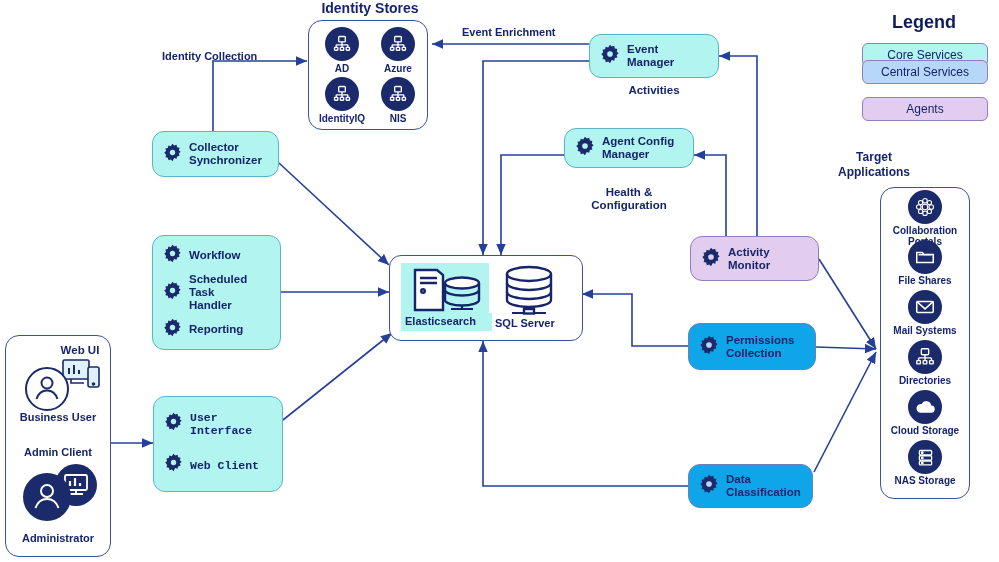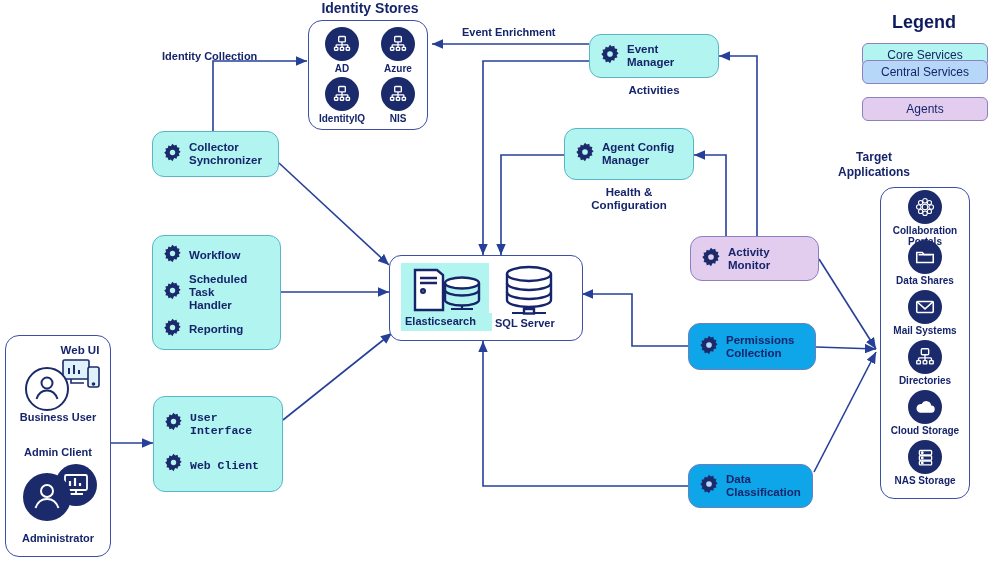--- a/index.html
+++ b/index.html
@@ -311,21 +311,21 @@
         <svg width="20" height="20" viewBox="0 0 24 24" fill="#1b2a6b">
           <path d="M12 0.8l2.1 2.3 3-.9.7 3.1 3.1.7-.9 3 2.3 2.1-2.3 2.1.9 3-3.1.7-.7 3.1-3-.9L12 23.2l-2.1-2.3-3 .9-.7-3.1-3.1-.7.9-3L1.6 12.1 3.9 10l-.9-3 3.1-.7.7-3.1 3 .9z"></path>
           <circle cx="12" cy="12" r="3.4" fill="#b2f4ef"></circle>
         </svg>
       </span>
       <div class="lbl">Event Manager</div>
     </div>
   </div>
   <div class="cap" style="left:594px;top:84px;width:120px;">Activities</div>
 
-  <div class="node svcbox core" style="left:564px;top:128px;width:130px;height:52px;">
+  <div class="node svcbox core" style="left:564px;top:128px;width:130px;height:40px;">
     <div class="row">
       <span class="gear">
         <svg width="20" height="20" viewBox="0 0 24 24" fill="#1b2a6b">
           <path d="M12 0.8l2.1 2.3 3-.9.7 3.1 3.1.7-.9 3 2.3 2.1-2.3 2.1.9 3-3.1.7-.7 3.1-3-.9L12 23.2l-2.1-2.3-3 .9-.7-3.1-3.1-.7.9-3L1.6 12.1 3.9 10l-.9-3 3.1-.7.7-3.1 3 .9z"></path>
           <circle cx="12" cy="12" r="3.4" fill="#b2f4ef"></circle>
         </svg>
       </span>
       <div>
         <div class="lbl">Agent Config</div>
         <div class="lbl">Manager</div>
@@ -402,21 +402,21 @@
     <div class="nm" style="margin-top:0;">Portals</div>
   </div>
 
   <div class="tapp" style="left:877px;top:240px;">
     <span class="circ">
       <svg width="22" height="22" viewBox="0 0 24 24" fill="none" stroke="#fff" stroke-width="1.7">
         <path d="M3 7 h6 l2 2.3 h10 V18 H3 Z"></path>
         <path d="M5 9.5 h14"></path>
       </svg>
     </span>
-    <div class="nm">Data Shares</div>
+    <div class="nm">File Shares</div>
   </div>
 
   <div class="tapp" style="left:877px;top:290px;">
     <span class="circ">
       <svg width="22" height="22" viewBox="0 0 24 24" fill="none" stroke="#fff" stroke-width="1.7">
         <rect x="3" y="6" width="18" height="12" rx="1"></rect>
         <path d="M3 6 L12 14 L21 6"></path>
       </svg>
     </span>
     <div class="nm">Mail Systems</div>

